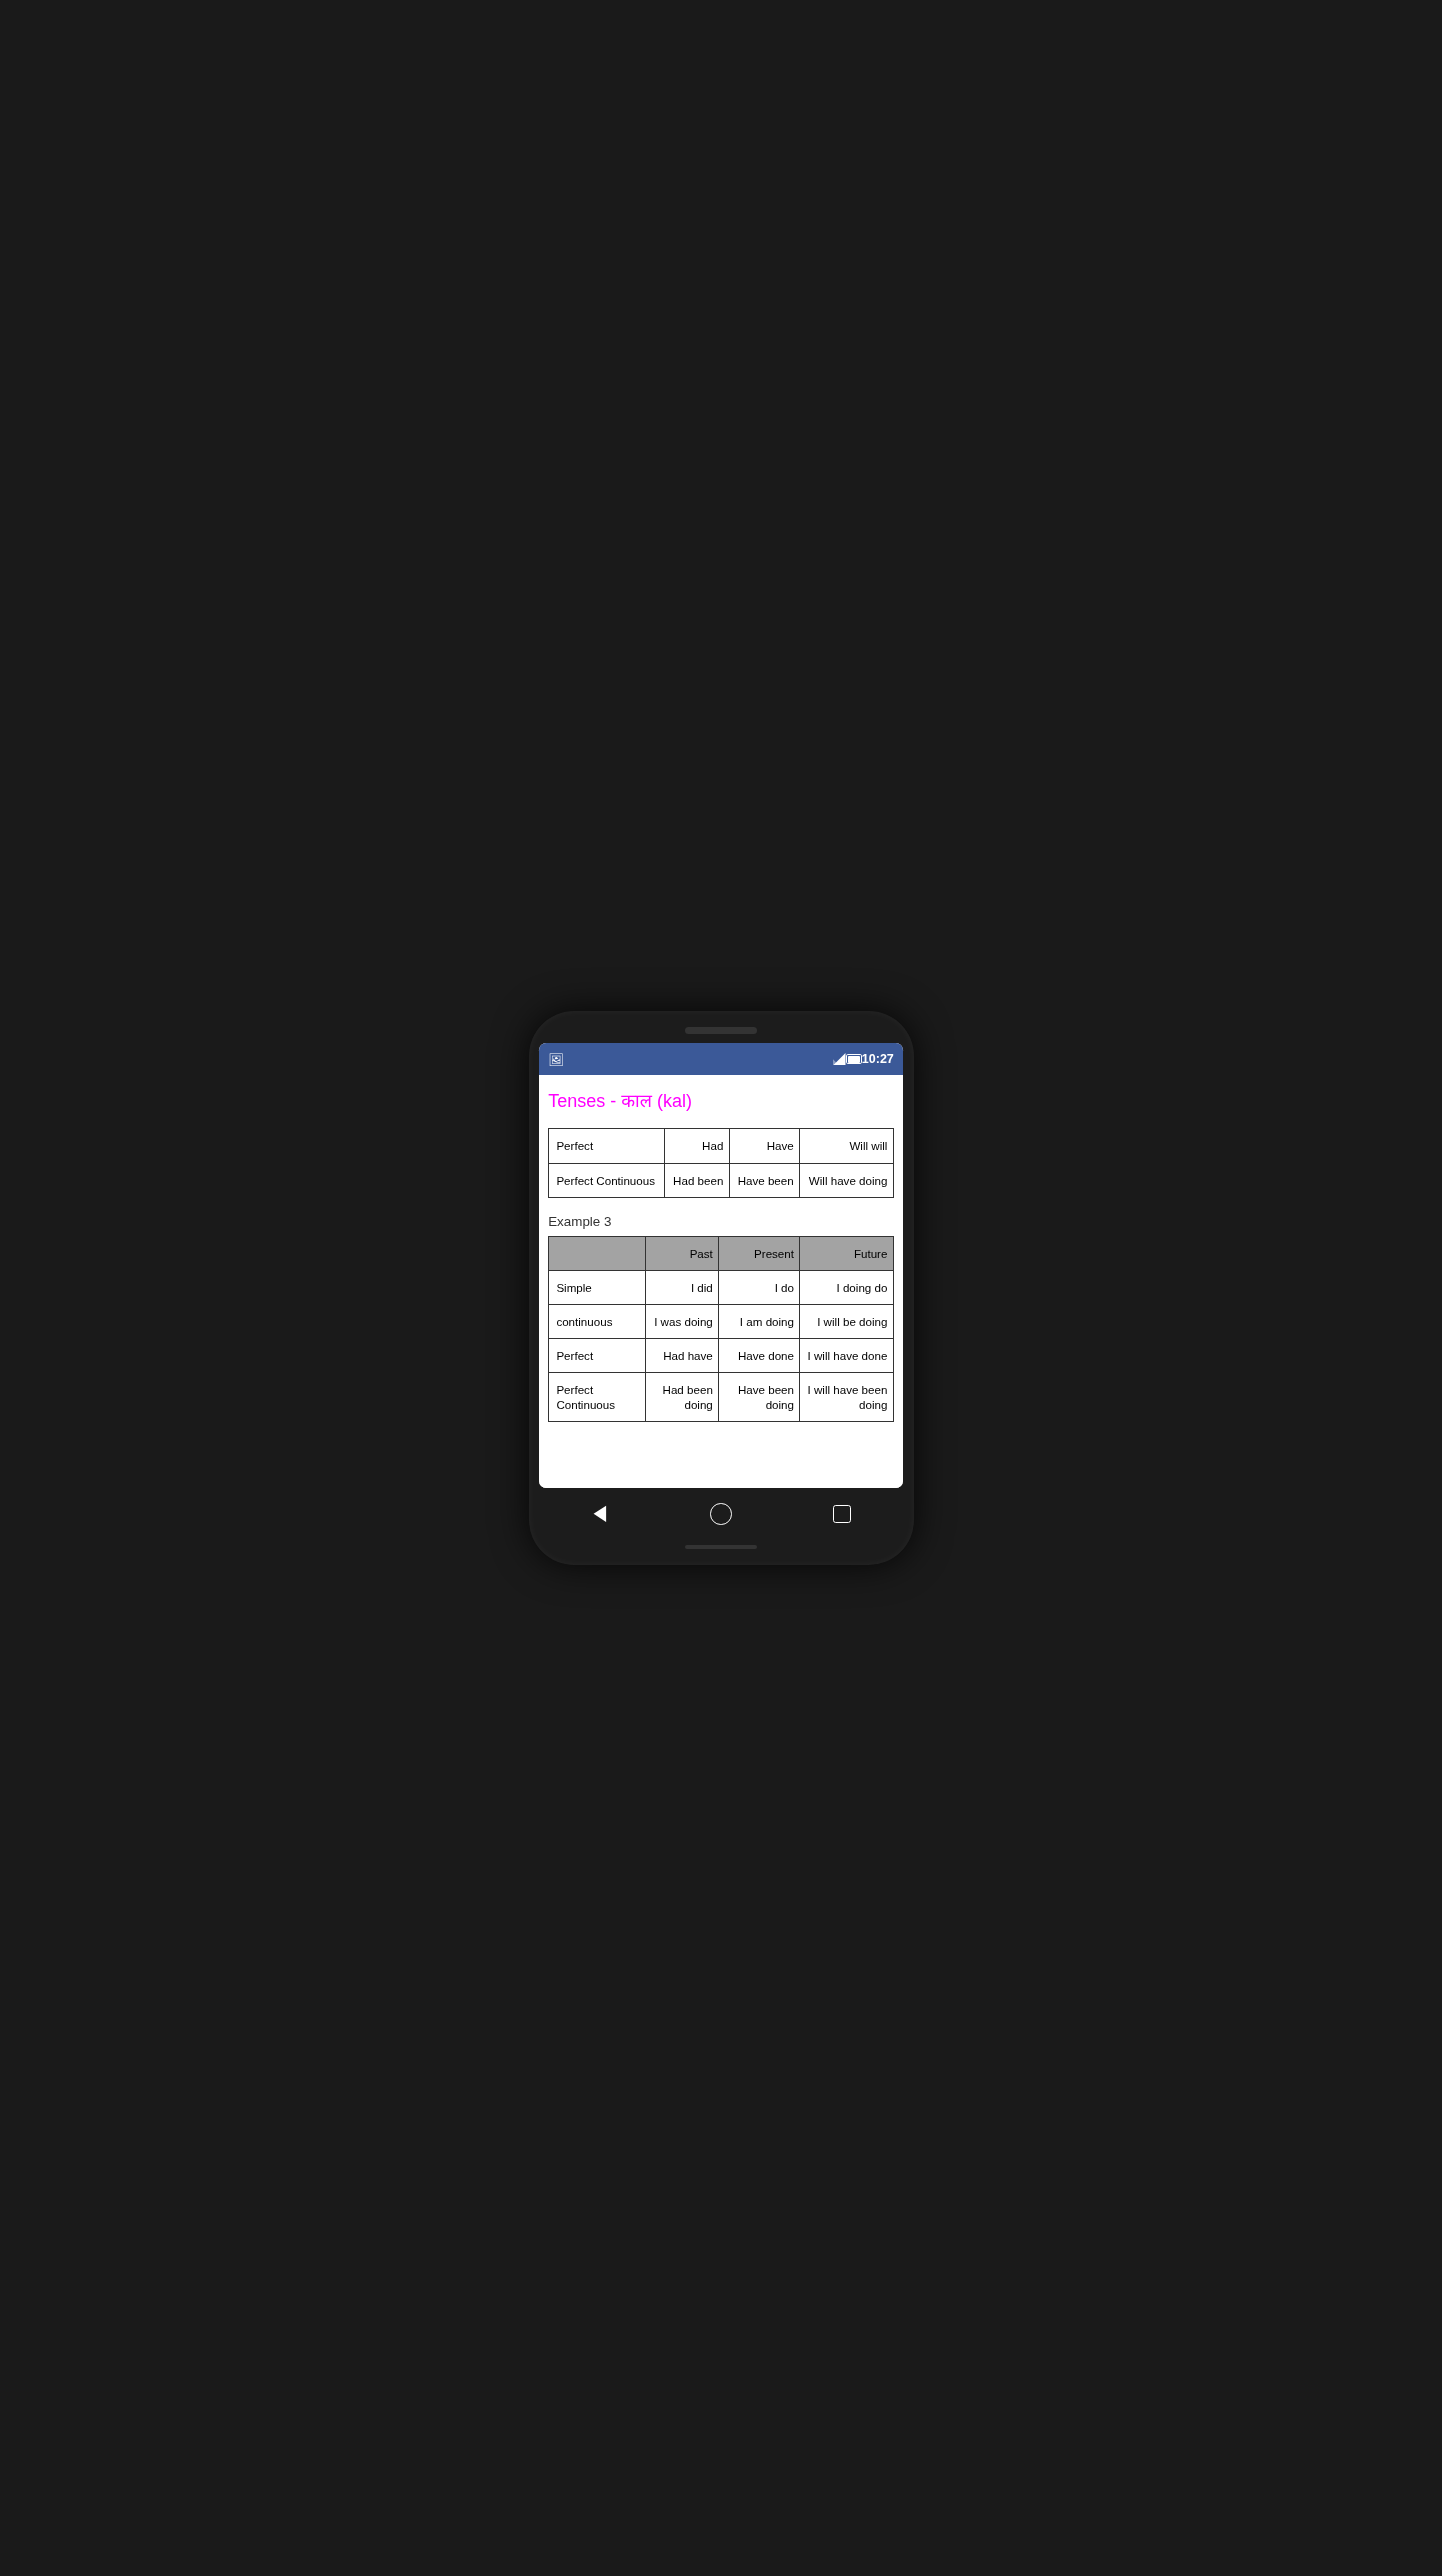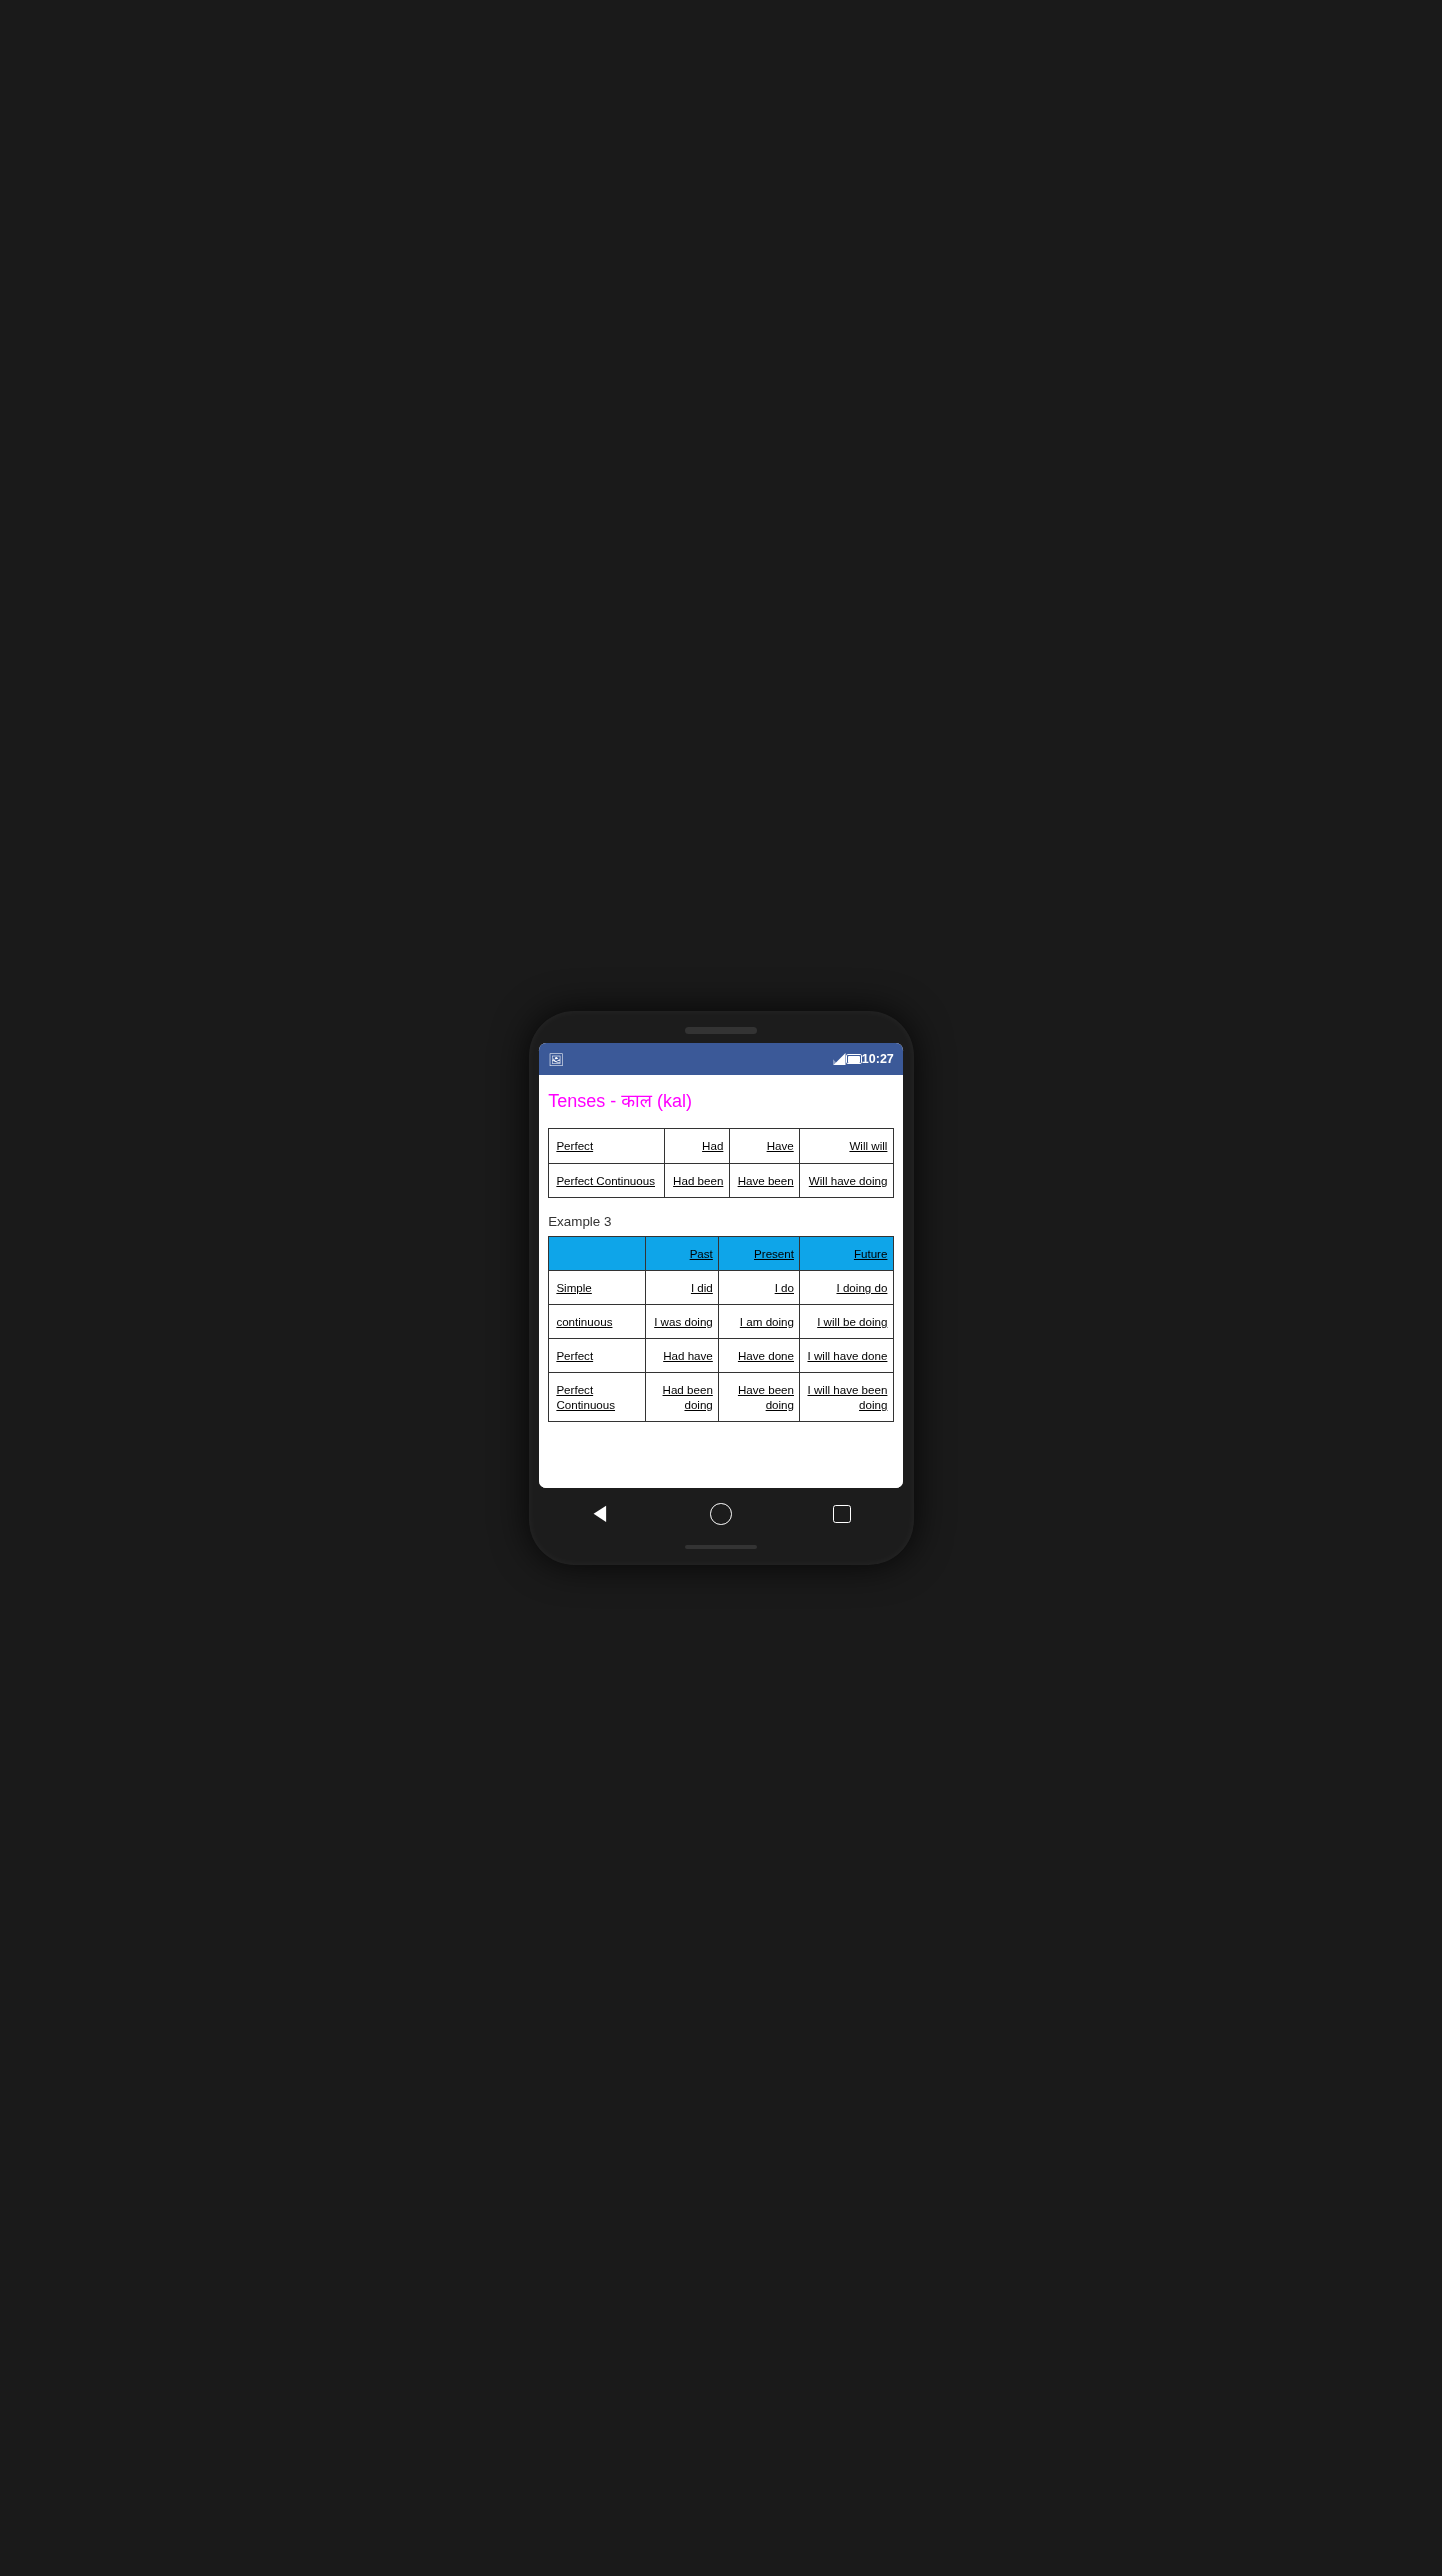--- a/index.html
+++ b/index.html
@@ -88,36 +88,35 @@
       font-size: 18px;
       margin-bottom: 16px;
       font-weight: normal;
     }
     
     .tense-table {
       width: 100%;
       border-collapse: collapse;
       margin-bottom: 16px;
       font-size: 11.6px;
-      text-decoration: underline;
     }
     .tense-table td {
       border: 0.9px solid #333;
       padding: 9px 5.4px;
       text-align: right;
       vertical-align: middle;
       line-height: 1.3;
     }
     .tense-table td:first-child {
       text-align: left;
       padding-left: 7.2px;
     }
     .tense-table .header-row td {
       font-weight: normal;
-      background: #0ea5e9;
+      background: #a3a3a3;
     }
     .example-label {
       text-align: left;
       font-size: 13.4px;
       margin-bottom: 7.2px;
       color: #333;
     }
     
     .phone-bottom {
       background: #1c1c1c;

